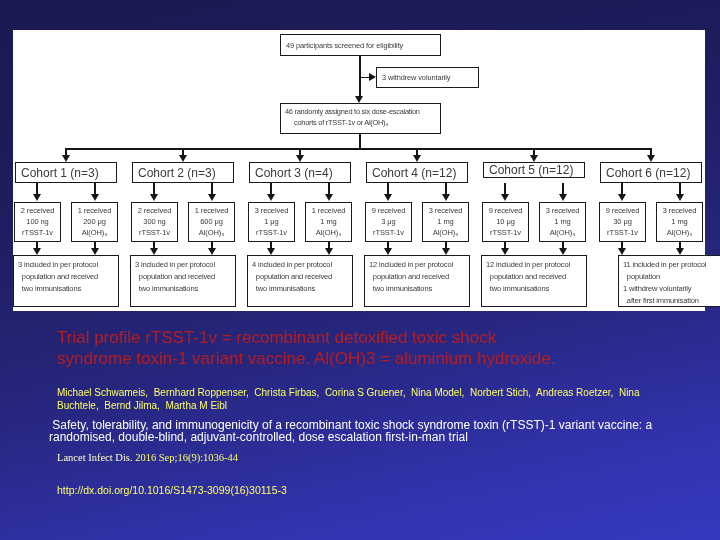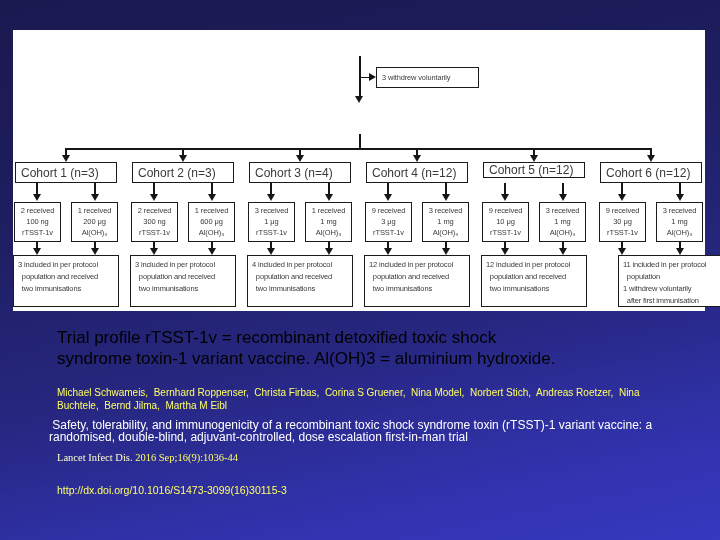--- a/index.html
+++ b/index.html
@@ -31,28 +31,31 @@
   .cap-study{position:absolute;left:49px;top:420px;width:615px;font-size:12px;line-height:11.5px;white-space:pre-wrap;color:#ffffff;}
   .cap-cite{position:absolute;left:57px;top:452px;font-family:"Liberation Serif",serif;font-size:10.5px;}
   .cap-cite .jrnl{cursor:pointer;}
   .cap-doi{position:absolute;left:57px;top:484px;font-size:10.5px;cursor:pointer;}
 </style>
 </head>
 <body>
 
 <div class="panel" id="flow-panel">
 
+  <div class="fbox single" style="left:267px;top:4px;width:161px;height:22px;">49 participants screened for eligibility</div>
 
   <div class="vl" style="left:346.2px;top:26px;height:41px;"></div>
   <div class="arr-d" style="left:342px;top:66px;"></div>
 
   <div class="hl" style="left:347px;top:46.5px;width:10px;"></div>
   <div class="arr-r" style="left:356px;top:43px;"></div>
   <div class="fbox single" style="left:363px;top:37px;width:103px;height:21px;">3 withdrew voluntarily</div>
 
+  <div class="fbox multi" style="left:267px;top:73px;width:161px;height:31px;">46 randomly assigned to six dose-escalation
+     cohorts of rTSST-1v or Al(OH)₃</div>
 
   <div class="vl" style="left:346.2px;top:104px;height:15px;"></div>
   <div class="hl" style="left:53px;top:118px;width:586px;"></div>
 
 <div class="vl" style="left: 52.25px; top: 118px; height: 8px;"></div>
     <div class="arr-d" style="left: 48.5px; top: 125px;"></div>
     <div class="fbox cohort" style="left: 2px; top: 132px; width: 102px; height: 21px;">Cohort 1 (n=3)</div>
     <div class="vl" style="left: 23.25px; top: 153px; height: 12px;"></div>
     <div class="arr-d" style="left: 19.5px; top: 164px;"></div>
     <div class="vl" style="left: 81.25px; top: 153px; height: 12px;"></div>
@@ -166,21 +169,21 @@
     <div class="vl" style="left: 608.25px; top: 212px; height: 7px;"></div>
     <div class="arr-d" style="left: 604.5px; top: 218px;"></div>
     <div class="vl" style="left: 666.25px; top: 212px; height: 7px;"></div>
     <div class="arr-d" style="left: 662.5px; top: 218px;"></div>
     <div class="fbox bottom" style="left: 585px; top: 225px; width: 106px; height: 52px; margin-left: 20px;">11 included in per protocol
   population
 1 withdrew voluntarily
   after first immunisation</div>
   </div>
 
-<div class="cap-title" style="color: #000000;">Trial profile rTSST-1v = recombinant detoxified toxic shock
+<div class="cap-title" style="color: #b91c1c;">Trial profile rTSST-1v = recombinant detoxified toxic shock
 syndrome toxin-1 variant vaccine. Al(OH)3 = aluminium hydroxide.</div>
 <div class="cap-authors" style="color: rgb(255, 255, 102);">Michael Schwameis,  Bernhard Roppenser,  Christa Firbas,  Corina S Gruener,  Nina Model,  Norbert Stich,  Andreas Roetzer,  Nina
 Buchtele,  Bernd Jilma,  Martha M Eibl</div>
 <div class="cap-study" style="color: rgb(255, 255, 255);"> Safety, tolerability, and immunogenicity of a recombinant toxic shock syndrome toxin (rTSST)-1 variant vaccine: a
 randomised, double-blind, adjuvant-controlled, dose escalation first-in-man trial</div>
 <div class="cap-cite" style="color: rgb(255, 255, 102);">
   <span class="jrnl" style="color: rgb(255, 255, 204);">Lancet Infect Dis.</span><span> 2016 Sep;16(9):1036-44</span>
 </div>
 <div class="cap-doi" style="color: rgb(255, 255, 102);">http://dx.doi.org/10.1016/S1473-3099(16)30115-3</div>
 

